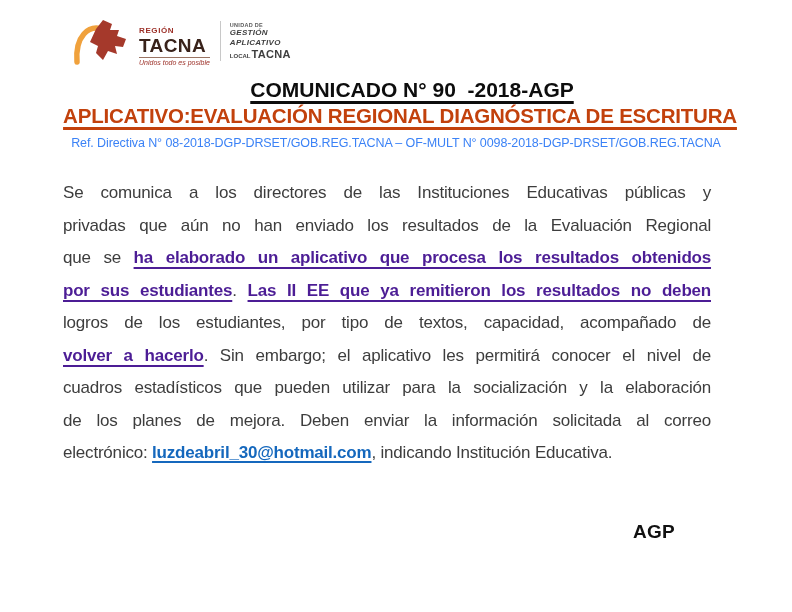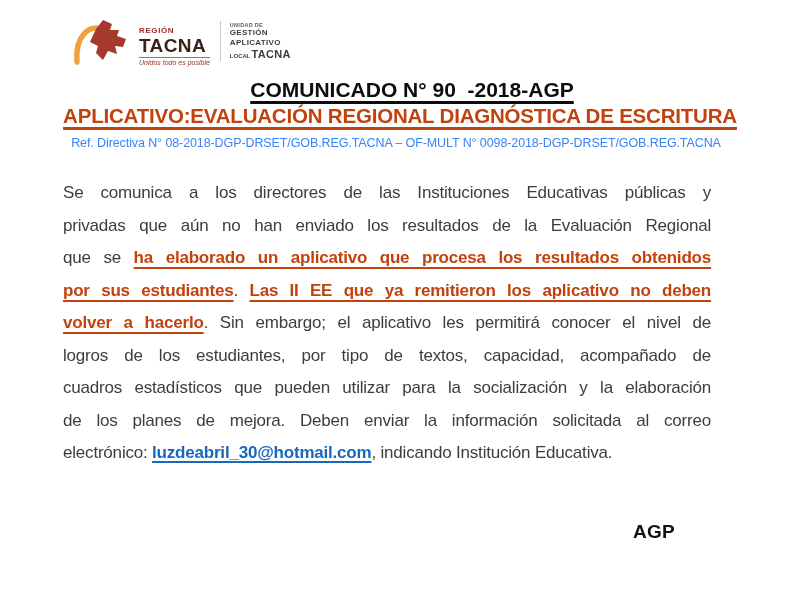--- a/index.html
+++ b/index.html
@@ -11,21 +11,21 @@
   
   .logo-row { position:absolute; left:72px; top:16px; display:flex; align-items:center; height:50px; }
   .logo-mark { margin-right:5px; flex:0 0 auto; }
   .logo-text { display:flex; flex-direction:column; justify-content:flex-end;margin-top:11px; }
   .region-label { font-size:8px; font-weight:bold; color:#9c2f27; letter-spacing:.6px; line-height:1.1; }
   .region-name  { font-size:19px; font-weight:bold; color:#38221a; line-height:1.02; letter-spacing:.4px; }
   .tagline { font-size:7px; font-style:italic; color:#9c2f27; border-top:1px solid #9b7463; margin-top:1px; padding-top:1px; }
   .logo-divider { width:1px; height:40px; background:#c8c8c8; margin:0 9px 0 10px; }
   .ugel-text { display:flex; flex-direction:column; justify-content:center; color:#3f3f3f; }
   .ugel-l1 { font-size:5.5px; font-weight:bold; color:#5a5a5a; letter-spacing:.3px; }
-  .ugel-l2, .ugel-l3 { font-size:8px; font-weight:bold; letter-spacing:.3px; line-height:1.2; }
+  .ugel-l2, .ugel-l3 { font-size:8px; font-weight:bold; letter-spacing:.3px; line-height:1.2;font-style:italic; }
   .ugel-l4 { display:flex; align-items:baseline; }
   .ugel-l4-small { font-size:6px; font-weight:bold; margin-right:1px; }
   .ugel-l4-big { font-size:11px; font-weight:bold; letter-spacing:.3px; }
 
   
   .title1 {
     position:absolute; top:62px; left:0; width:100%; text-align:center; margin:16px;
     font-size:21px; font-weight:bold; color:#0d0d0d; white-space:pre;
     text-decoration:underline; text-decoration-thickness:2.5px; text-underline-offset:4px;
   }
@@ -41,21 +41,21 @@
 
   
   .body-paragraph {
     position:absolute; left:63px; top:177px; width:648px;
     font-size:17px; color:#3d3d3d; letter-spacing:-0.2px;
   }
   .pline { height:32.5px; line-height:32.5px; text-align:justify; text-align-last:justify; }
   .pline.last { text-align-last:left; }
   .seg-r { }
   .seg-bu {
-    font-weight:bold; color:#c2410c;
+    font-weight:bold; color:#4c1d95;
     text-decoration:underline; text-decoration-thickness:2px; text-underline-offset:4px;
   }
   .seg-link {
     font-weight:bold; color:var(--link-color, #1568bd); cursor:pointer;
     text-decoration:underline; text-decoration-thickness:1.5px; text-underline-offset:3px;
   }
 
   
   .signature {
     position:absolute; left:633px; top:521px;
@@ -90,23 +90,23 @@
   </div>
 
   <h1 class="title1">COMUNICADO N° 90  -2018-AGP</h1>
   <h2 class="title2">APLICATIVO:EVALUACIÓN REGIONAL DIAGNÓSTICA DE ESCRITURA</h2>
   <div class="ref-line">Ref. Directiva N° 08-2018-DGP-DRSET/GOB.REG.TACNA – OF-MULT N° 0098-2018-DGP-DRSET/GOB.REG.TACNA</div>
 
   <div class="body-paragraph">
       <div class="pline"><span class="seg-r">Se comunica a los directores de las Instituciones Educativas públicas y</span></div>
       <div class="pline"><span class="seg-r">privadas que aún no han enviado los resultados de la Evaluación Regional</span></div>
       <div class="pline"><span class="seg-r">que se </span><span class="seg-bu">ha elaborado un aplicativo que procesa los resultados obtenidos</span></div>
-      <div class="pline"><span class="seg-bu">por sus estudiantes</span><span class="seg-r">. </span><span class="seg-bu">Las II EE que ya remitieron los aplicativo no deben</span></div>
+      <div class="pline"><span class="seg-bu">por sus estudiantes</span><span class="seg-r">. </span><span class="seg-bu">Las II EE que ya remitieron los resultados no deben</span></div>
+      <div class="pline"><span class="seg-r">logros de los estudiantes, por tipo de textos, capacidad, acompañado de</span></div>
       <div class="pline"><span class="seg-bu">volver a hacerlo</span><span class="seg-r">. Sin embargo; el aplicativo les permitirá conocer el nivel de</span></div>
-      <div class="pline"><span class="seg-r">logros de los estudiantes, por tipo de textos, capacidad, acompañado de</span></div>
       <div class="pline"><span class="seg-r">cuadros estadísticos que pueden utilizar para la socialización y la elaboración</span></div>
       <div class="pline"><span class="seg-r">de los planes de mejora. Deben enviar la información solicitada al correo</span></div>
       <div class="pline last"><span class="seg-r">electrónico: </span><span class="seg-link">luzdeabril_30@hotmail.com</span><span class="seg-r">, indicando Institución Educativa.</span></div>
     </div>
 
   <div class="signature">AGP</div>
 
 </div>
 
 </body></html>

